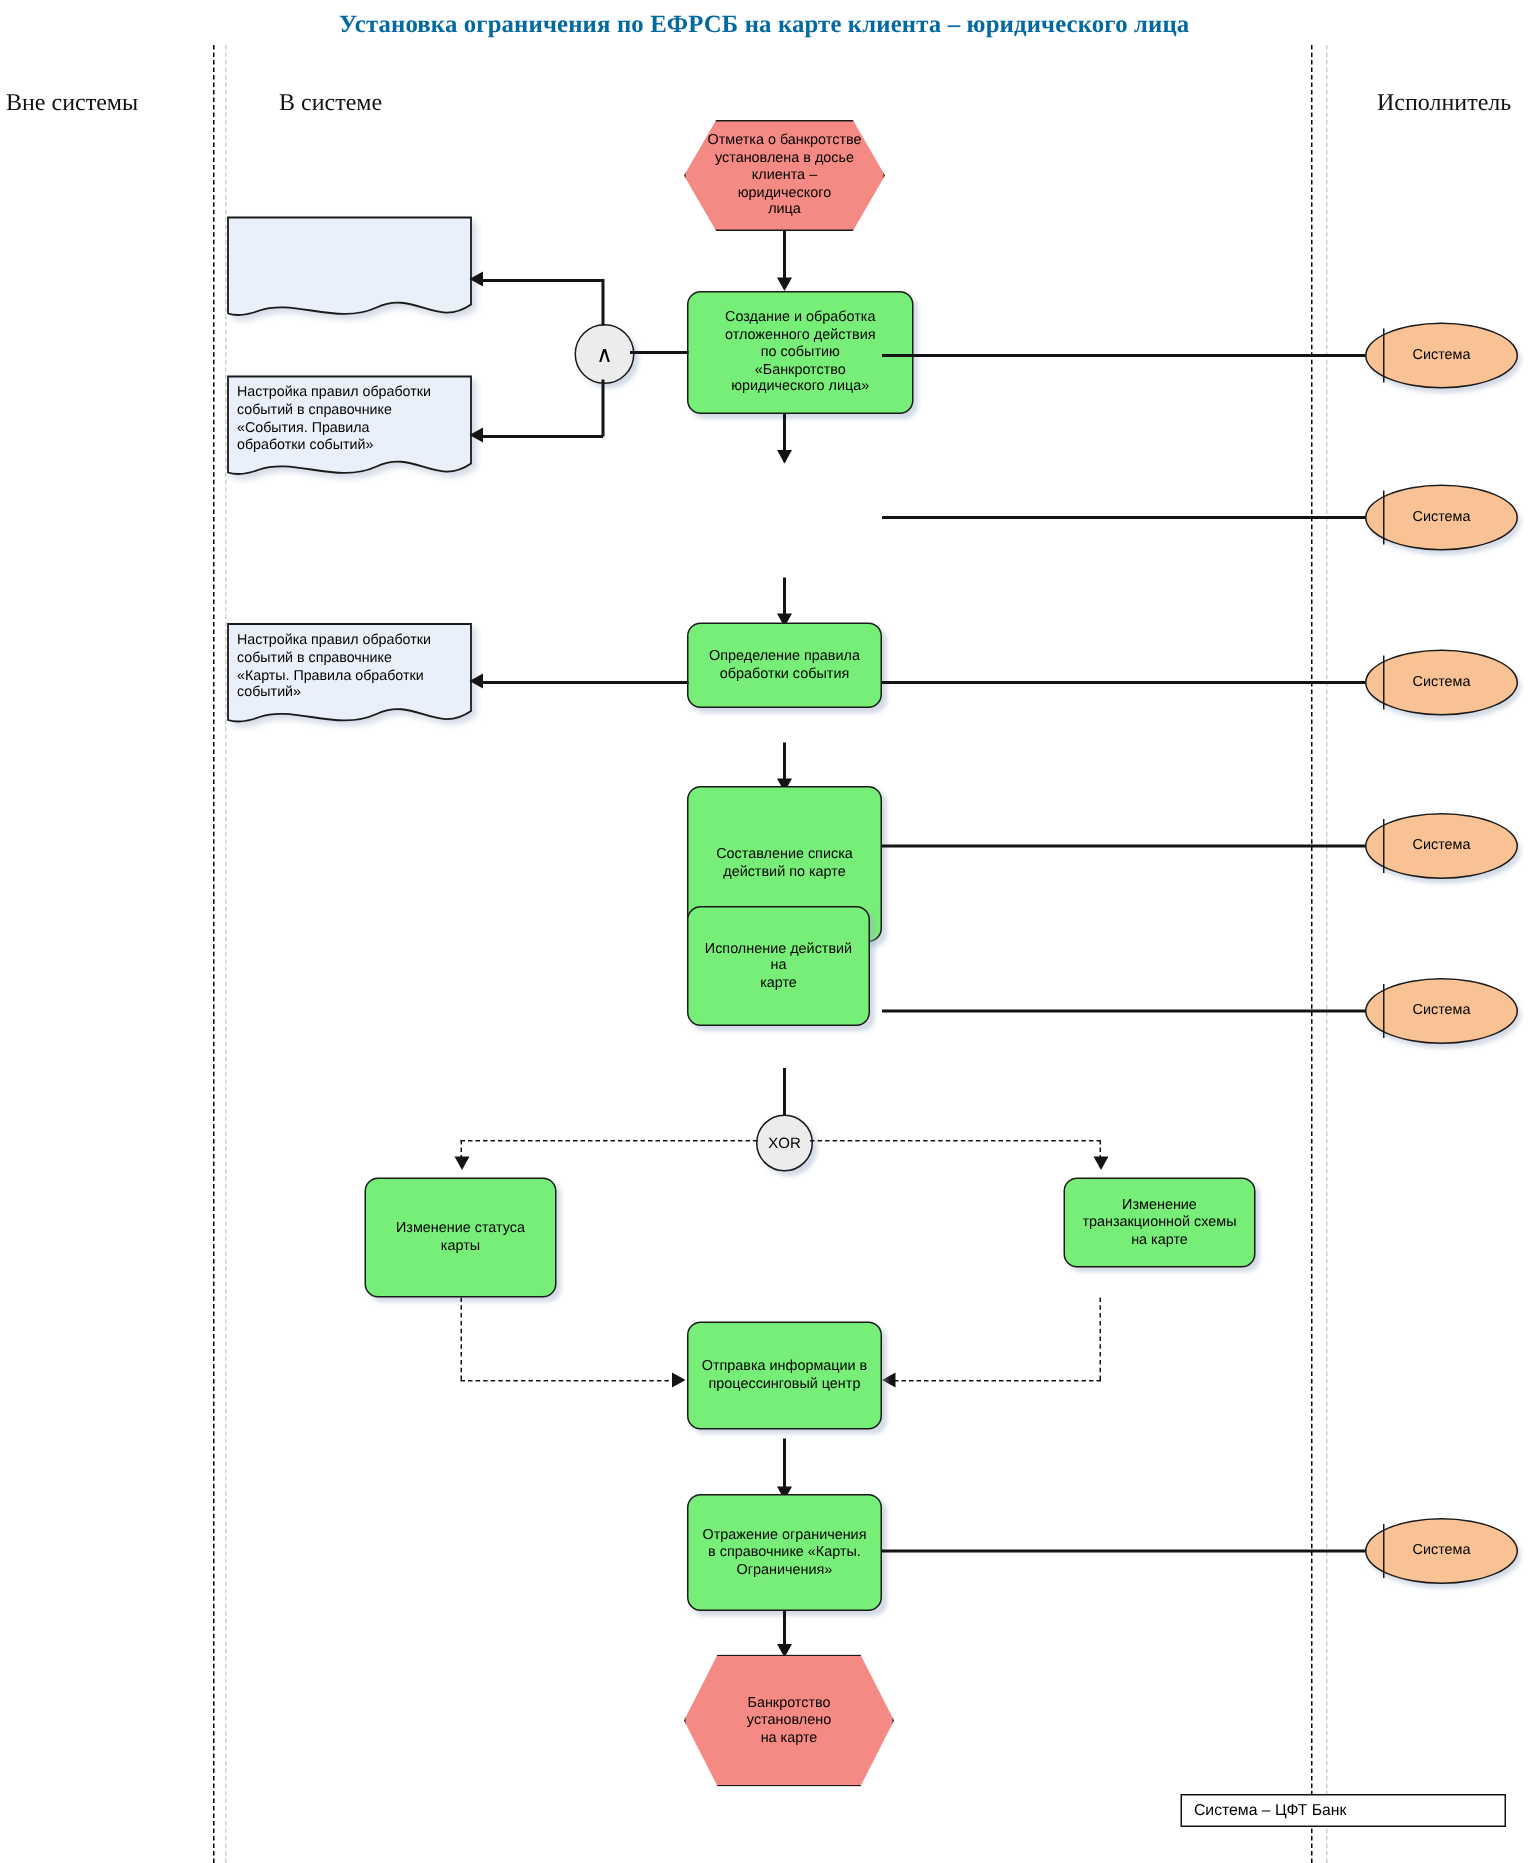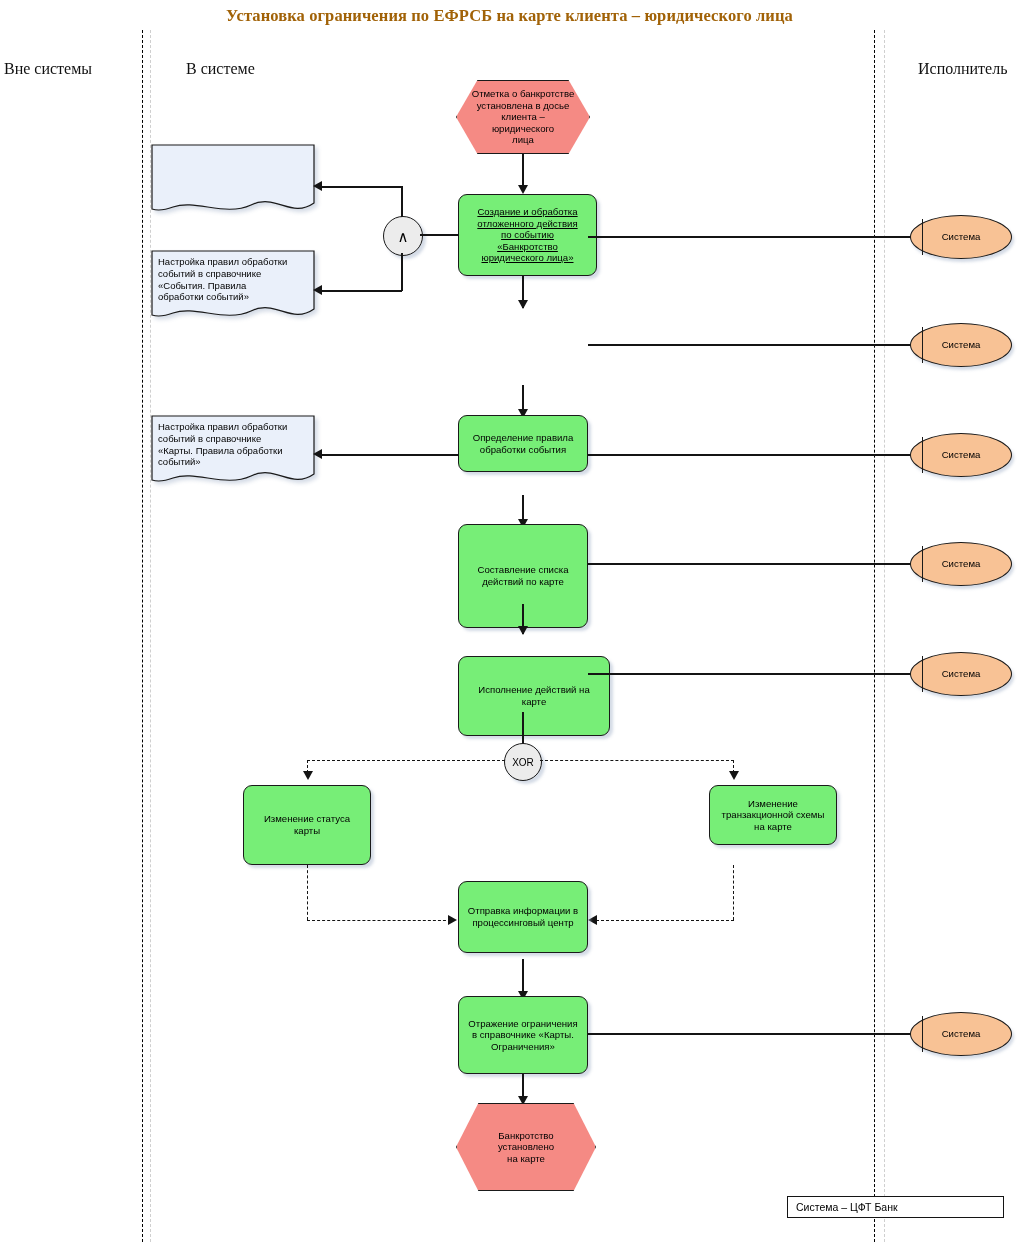--- a/index.html
+++ b/index.html
@@ -17,21 +17,21 @@
 
   
   .diagram-title{
     position:absolute;
     left:0; top:6px;
     width:1019px;
     text-align:center;
     font-family:"Liberation Serif", serif;
     font-weight:bold;
     font-size:16.5px;
-    color:#a16207;
+    color:#0369a1;
     letter-spacing:0.1px;
   }
 
   
   .lane-sep{
     position:absolute;
     width:0;
     border-left:1.6px dashed #000;
   }
   .lane-sep.faint{
@@ -197,21 +197,21 @@
     <div class="hex-shape"></div>
     <div class="node-text">Отметка о банкротстве
 установлена в досье
 клиента – юридического
 лица</div>
   </div>
 
   <div class="ln v" style="left:522px; top:154px; height:36px;"></div>
   <div class="arrow down" style="left:518px; top:185px;"></div>
 
-  <div class="process" style="left:458px; top:194px; width:139px; height:82px;text-decoration:underline;">
+  <div class="process" style="left:458px; top:194px; width:151px; height:82px;">
     <div class="node-text">Создание и обработка
 отложенного действия
 по событию
 «Банкротство
 юридического лица»</div>
   </div>
 
   <div class="ln v" style="left:522px; top:276px; height:32px;"></div>
   <div class="arrow down" style="left:518px; top:300px;"></div>
 
@@ -228,21 +228,21 @@
   <div class="arrow down" style="left:518px; top:519px;"></div>
 
   <div class="process" style="left:458px; top:524px; width:130px; height:104px;">
     <div class="node-text">Составление списка
 действий по карте</div>
   </div>
 
   <div class="ln v" style="left:522px; top:604px; height:30px;"></div>
   <div class="arrow down" style="left:518px; top:626px;"></div>
 
-  <div class="process" style="left:458px; top:656px; width:152px; height:80px;">
+  <div class="process" style="left:458px; top:604px; width:122px; height:80px;">
     <div class="node-text">Исполнение действий на
 карте</div>
   </div>
 
   <div class="ln v" style="left:522px; top:712px; height:33px;"></div>
 
   <div class="gate" style="left:504px; top:743px; width:36px; height:36px;">
     <span>XOR</span>
   </div>
 

